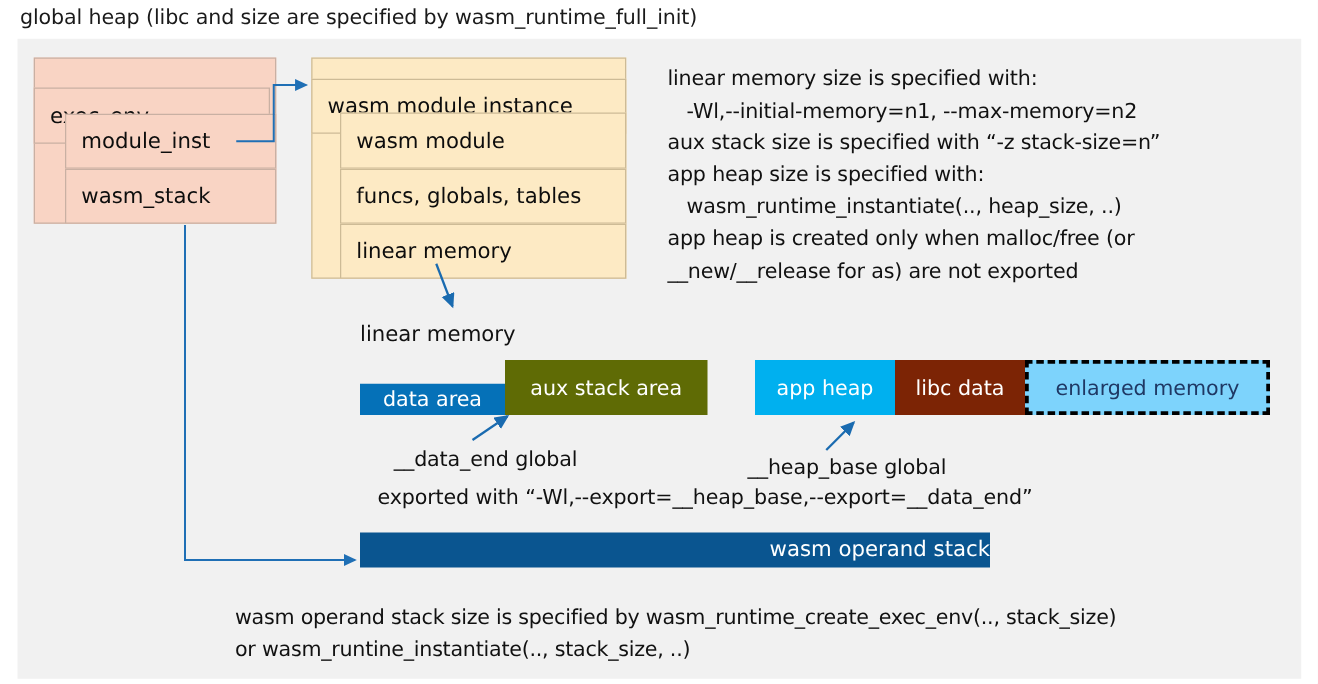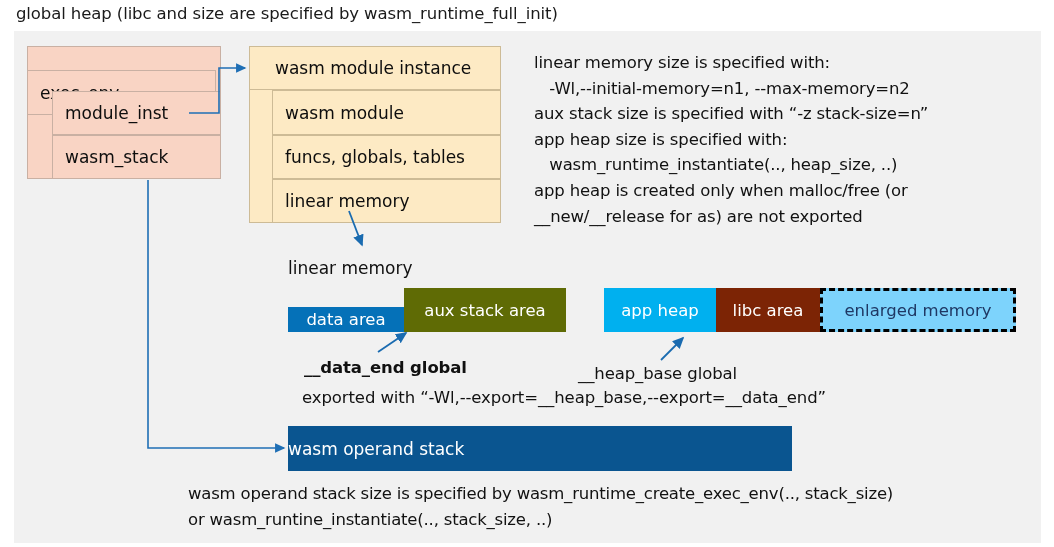--- a/index.html
+++ b/index.html
@@ -110,25 +110,25 @@
     white-space: nowrap;
     letter-spacing: -0.1px;
   }
 
   
   .opstack {
     position: absolute;
     left: 288px;
     top: 426px;
     width: 504px;
-    height: 45px;
+    height: 28px;
     background: #0a5590;
     display: flex;
     align-items: center;
-    justify-content: flex-start;
+    justify-content: flex-end;
     color: #ffffff;
     font-size: 17px;
     white-space: nowrap;
   }
   .bottomtext {
     position: absolute;
     left: 188px;
     top: 481px;
     font-size: 16.5px;
     line-height: 26px;
@@ -162,21 +162,21 @@
   <div class="cell cell-pink" style="left:52px; top:91px; width:169px; height:44px;">
     <span class="txt">module_inst</span>
   </div>
 
   <div class="cell cell-pink" style="left:52px; top:135px; width:169px; height:44px;">
     <span class="txt">wasm_stack</span>
   </div>
 
   <div class="box box-cream" style="left:249px; top:46px; width:252px; height:177px;"></div>
 
-  <div class="cell cell-cream" style="left:249px; top:46px; width:252px; height:44px;padding-left:13px;">
+  <div class="cell cell-cream" style="left:249px; top:63px; width:252px; height:44px;">
     <span class="txt">wasm module instance</span>
   </div>
 
   <div class="cell cell-cream" style="left:272px; top:90px; width:229px; height:45px;">
     <span class="txt">wasm module</span>
   </div>
 
   <div class="cell cell-cream" style="left:272px; top:135px; width:229px; height:44px;">
     <span class="txt">funcs, globals, tables</span>
   </div>
@@ -198,29 +198,29 @@
       <div class="seg" style="width: 116px; background: rgb(5, 113, 184); color: rgb(255, 255, 255); margin-top: 19px;">
         <span>data area</span>
       </div>
       <div class="seg" style="width: 162px; background: rgb(95, 107, 5); color: rgb(255, 255, 255);">
         <span>aux stack area</span>
       </div>
       <div class="seg" style="width: 112px; background: rgb(0, 176, 239); color: rgb(255, 255, 255); margin-left: 38px;">
         <span>app heap</span>
       </div>
       <div class="seg" style="width: 104px; background: rgb(124, 36, 5); color: rgb(255, 255, 255);">
-        <span>libc area</span>
+        <span>libc data</span>
       </div>
       <div class="seg enlarged" style="width: 196px; color: rgb(31, 56, 100);">
         <span>enlarged memory</span>
       </div>
     </div>
 
-  <div class="cap" style="left:304px; top:358px;font-weight:bold;">__data_end global</div>
-  <div class="cap" style="left:578px; top:364px;">__heap_base global</div>
+  <div class="cap" style="left:315px; top:358px;">__data_end global</div>
+  <div class="cap" style="left:598px; top:364px;">__heap_base global</div>
   <div class="cap" style="left:302px; top:388px;">exported with “-Wl,--export=__heap_base,--export=__data_end”</div>
 
   <div class="opstack">
     <span>wasm operand stack</span>
   </div>
   <div class="bottomtext">wasm operand stack size is specified by wasm_runtime_create_exec_env(.., stack_size)
 or wasm_runtine_instantiate(.., stack_size, ..)</div>
 
   <svg class="overlay" viewBox="0 0 1054 547">
     <defs>

